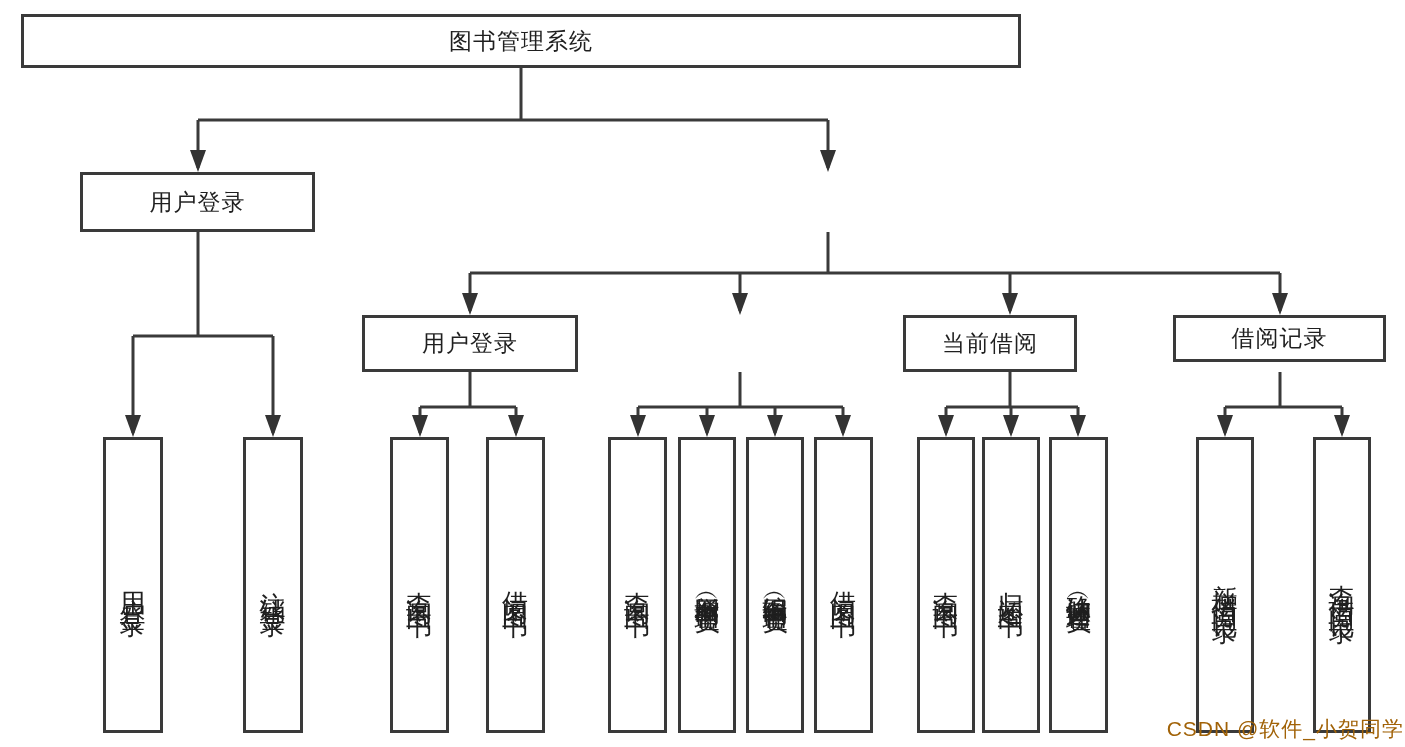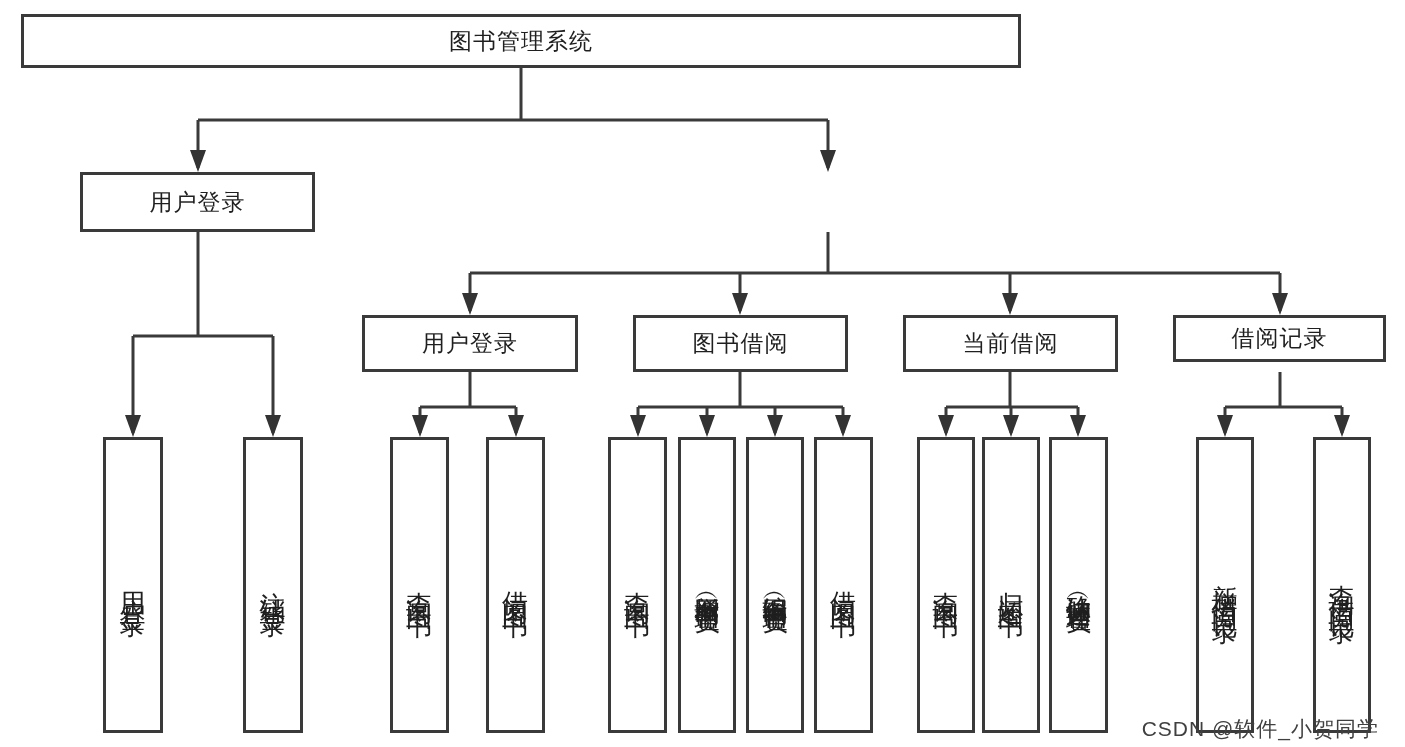--- a/index.html
+++ b/index.html
@@ -16,22 +16,22 @@
   .vbox{
     position:absolute;box-sizing:border-box;border:3px solid #3a3a3a;background:#ffffff;
     display:flex;align-items:center;justify-content:center;z-index:1;
   }
   .vtext{
     writing-mode:vertical-rl;text-orientation:mixed;
     font-size:26px;letter-spacing:7px;color:#1f1f1f;line-height:1;white-space:nowrap;
   }
   .vtext.tight{letter-spacing:2px;font-size:25px;}
   .watermark{
-    position:absolute;right:26px;bottom:4px;z-index:2;
-    font-size:21px;color:#404040;letter-spacing:1px;
+    position:absolute;right:1px;bottom:4px;z-index:2;
+    font-size:21px;color:#a16207;letter-spacing:1px;
   }
 </style>
 </head>
 <body>
 
 <div class="stage">
 
   <svg class="wires" width="1405" height="747" viewBox="0 0 1405 747">
     <g stroke="#3a3a3a" stroke-width="3" fill="none">
 
@@ -76,24 +76,21 @@
     <span>图书管理系统</span>
   </div>
 
   <div class="hbox" style="left:80px;top:172px;width:235px;height:60px">
     <span>用户登录</span>
   </div>
 
   <div class="hbox" style="left:362px;top:315px;width:216px;height:57px">
     <span>用户登录</span>
   </div>
-  <div class="hbox" style="left:633px;top:315px;width:215px;height:57px">
-    <span>图书借阅</span>
-  </div>
-  <div class="hbox" style="left:903px;top:315px;width:215px;height:57px">
+  <div class="hbox" style="left:903px;top:315px;width:174px;height:57px">
     <span>当前借阅</span>
   </div>
   <div class="hbox" style="left:1173px;top:315px;width:213px;height:47px">
     <span>借阅记录</span>
   </div>
 
   <div class="vbox" style="left:103px;top:437px;width:60px;height:296px">
     <span class="vtext">用户登录</span>
   </div>
   <div class="vbox" style="left:243px;top:437px;width:60px;height:296px">

